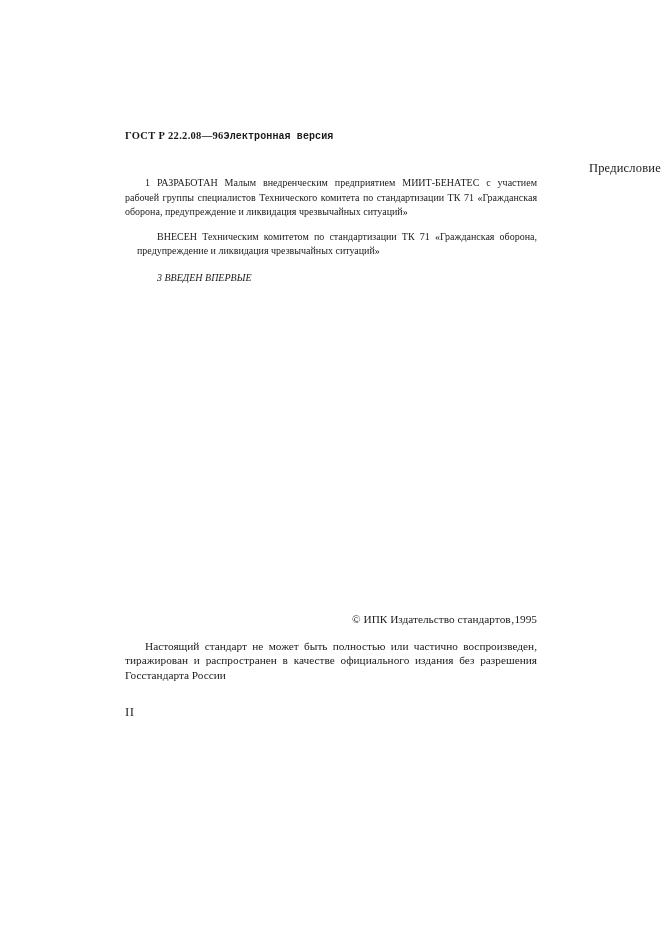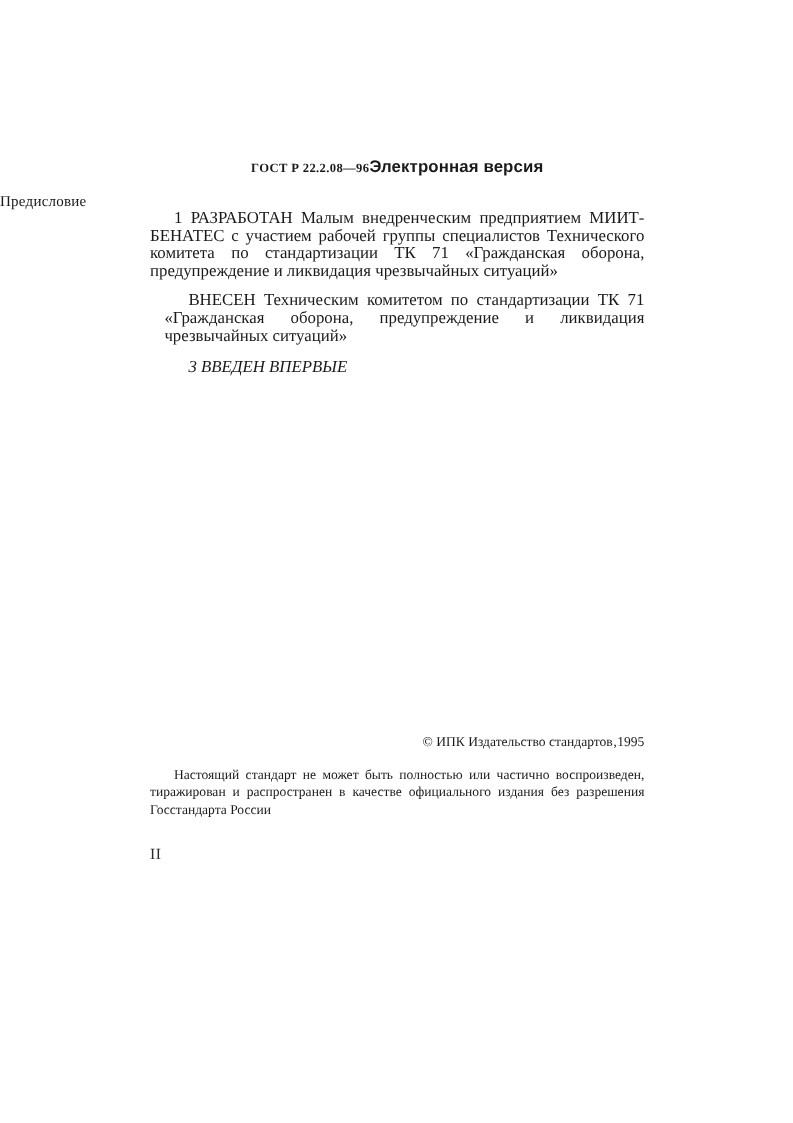--- a/index.html
+++ b/index.html
@@ -20,60 +20,60 @@
     overflow: hidden;
   }
 
   
   .page-header {
     position: absolute;
     left: 125px;
     top: 130px;
     width: 412px;
     display: flex;
-    justify-content: center;
+    justify-content: flex-start;
     align-items: baseline;
   }
   .header-std-number {
     font-family: "Liberation Serif", serif;
     font-weight: bold;
     font-size: 10.5px;
     letter-spacing: 0.3px;
     white-space: nowrap;
   }
   .header-edition-note {
-    font-family: Liberation Sans, sans-serif;
+    font-family: Liberation Mono, monospace;
     font-weight: bold;
-    font-size: 14px;
+    font-size: 10px;
     letter-spacing: 0.1px;
     white-space: nowrap;
   }
 
   
   .section-title {
     position: absolute;
     left: 0;
     top: 153px;
     width: 661px;
-    text-align: left;
+    text-align: right;
     font-size: 12.5px;
     font-weight: normal;
     letter-spacing: 0.2px;
   }
 
   
   .body-block {
     position: absolute;
     left: 125px;
     top: 176px;
     width: 412px;
   }
   .clause {
     margin: 0 0 10px 0;
-    font-size: 14px;
+    font-size: 10px;
     line-height: 14.6px;
     text-align: justify;
     text-indent: 20px;
     text-justify: inter-word;
     hyphens: manual;
   }
   .clause-spaced {
     margin: 0 0 12px 12px;
   }
   .clause-nojust {

